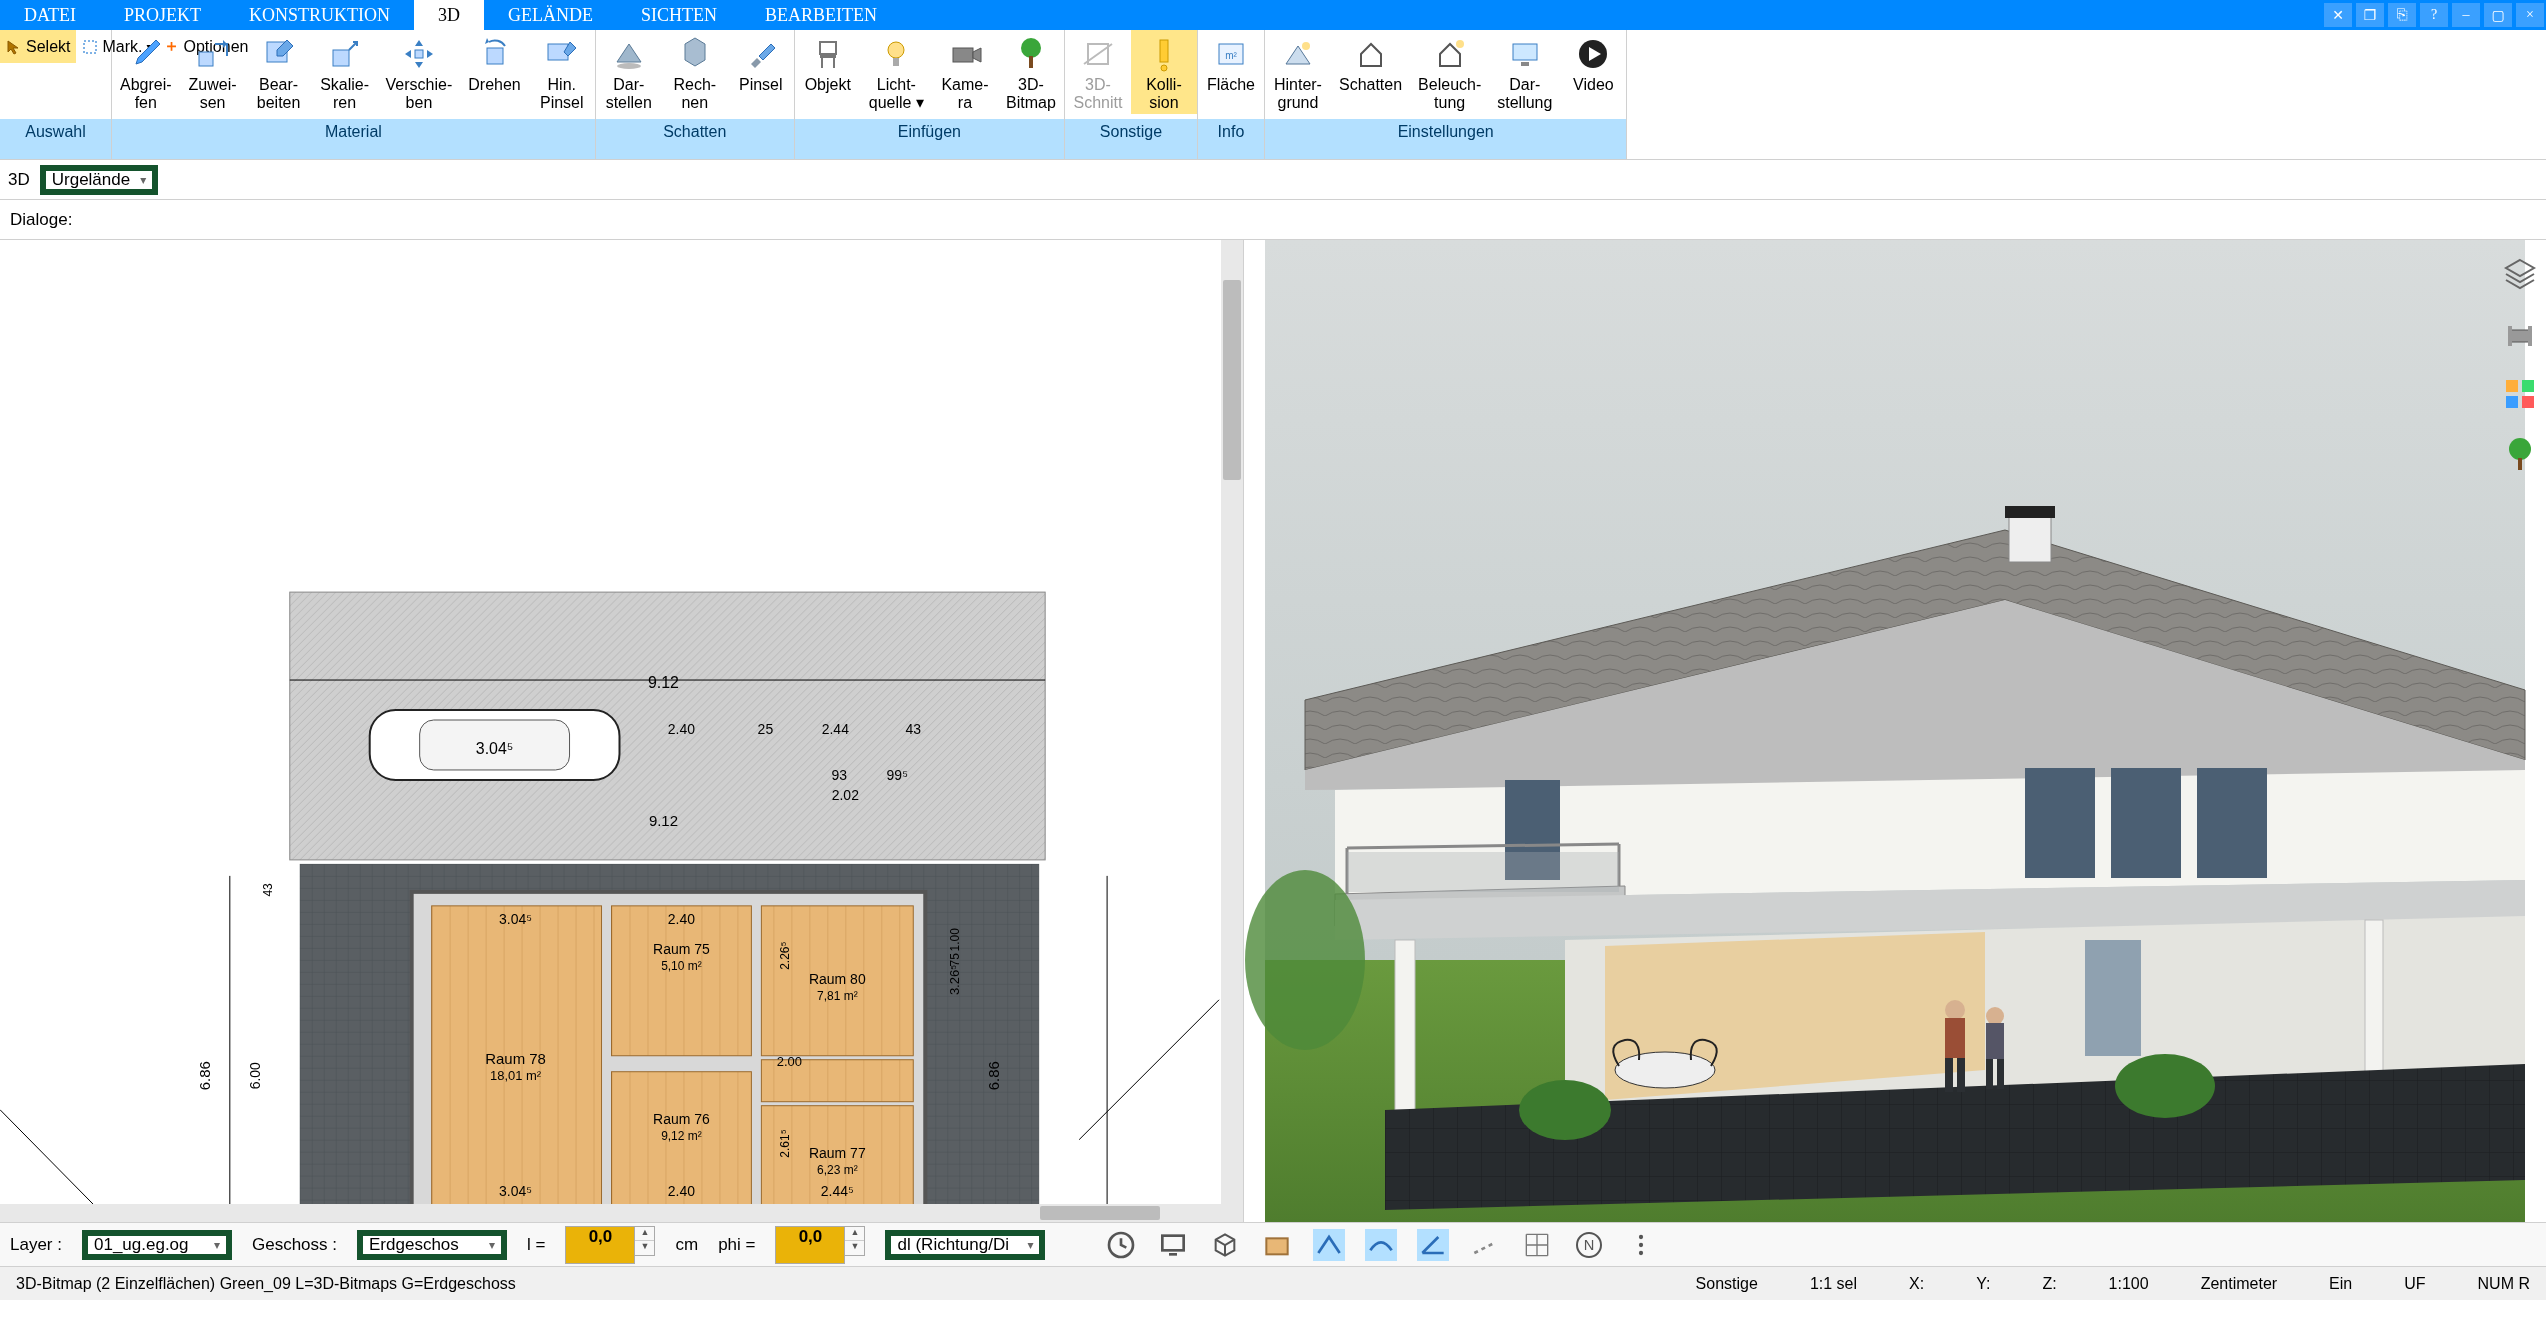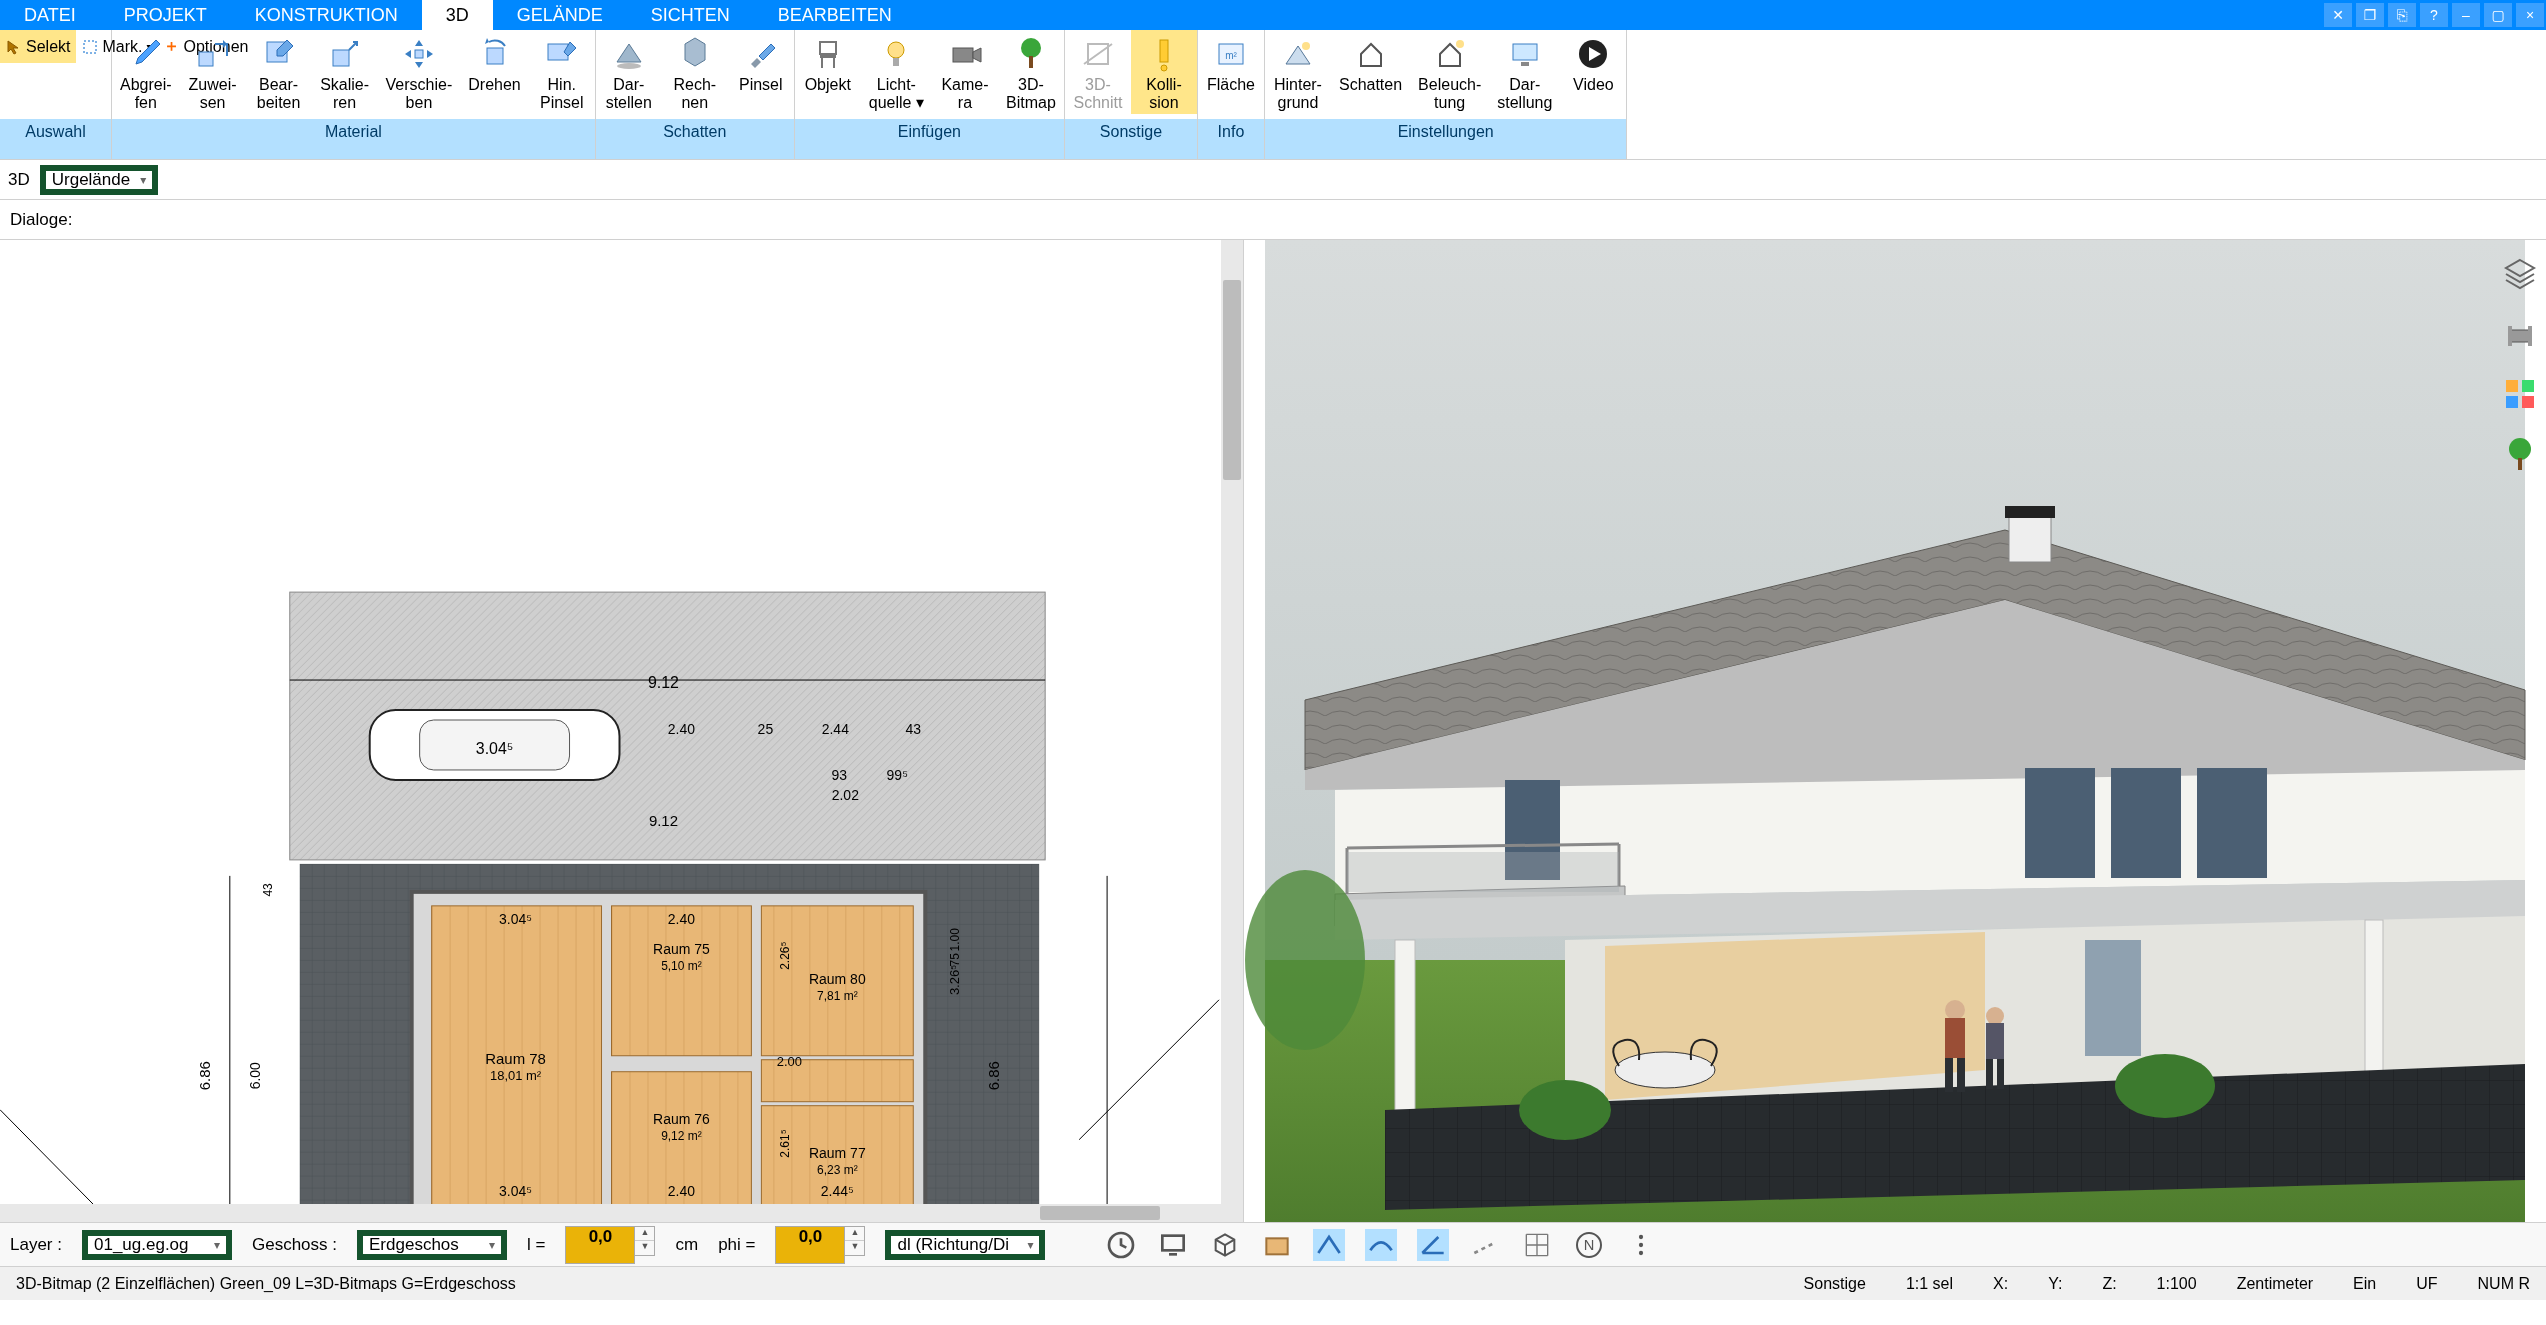--- a/index.html
+++ b/index.html
@@ -23,20 +23,21 @@
     overflow: hidden;
   }
   
   .menubar {
     display: flex;
     height: 30px;
     background: var(--menu-blue);
     color: #fff;
     font-size: 18px;
     align-items: stretch;
+    font-family: Liberation Serif, serif;
   }
   .menubar .menu-item {
     padding: 4px 24px;
     display: flex;
     align-items: center;
     cursor: default;
   }
   .menubar .menu-item.active {
     background: #fff;
     color: #000;
@@ -260,21 +261,21 @@
   .bottombar .iconbtn.active { background: var(--menu-blue-light); }
 
   .statusbar {
     height: 34px;
     display: flex;
     align-items: center;
     padding: 0 6px;
     font-size: 16px;
     background: #f0f0f0;
     border-top: 1px solid var(--panel-border);
-    gap: 20px;
+    gap: 32px;
   }
   .statusbar .flex { flex: 1; }
   .status-cell { padding: 0 10px; }
 </style>
 </head>
 <body>
 
 <div class="menubar">
   <div class="menu-item">DATEI</div>
   <div class="menu-item">PROJEKT</div>

